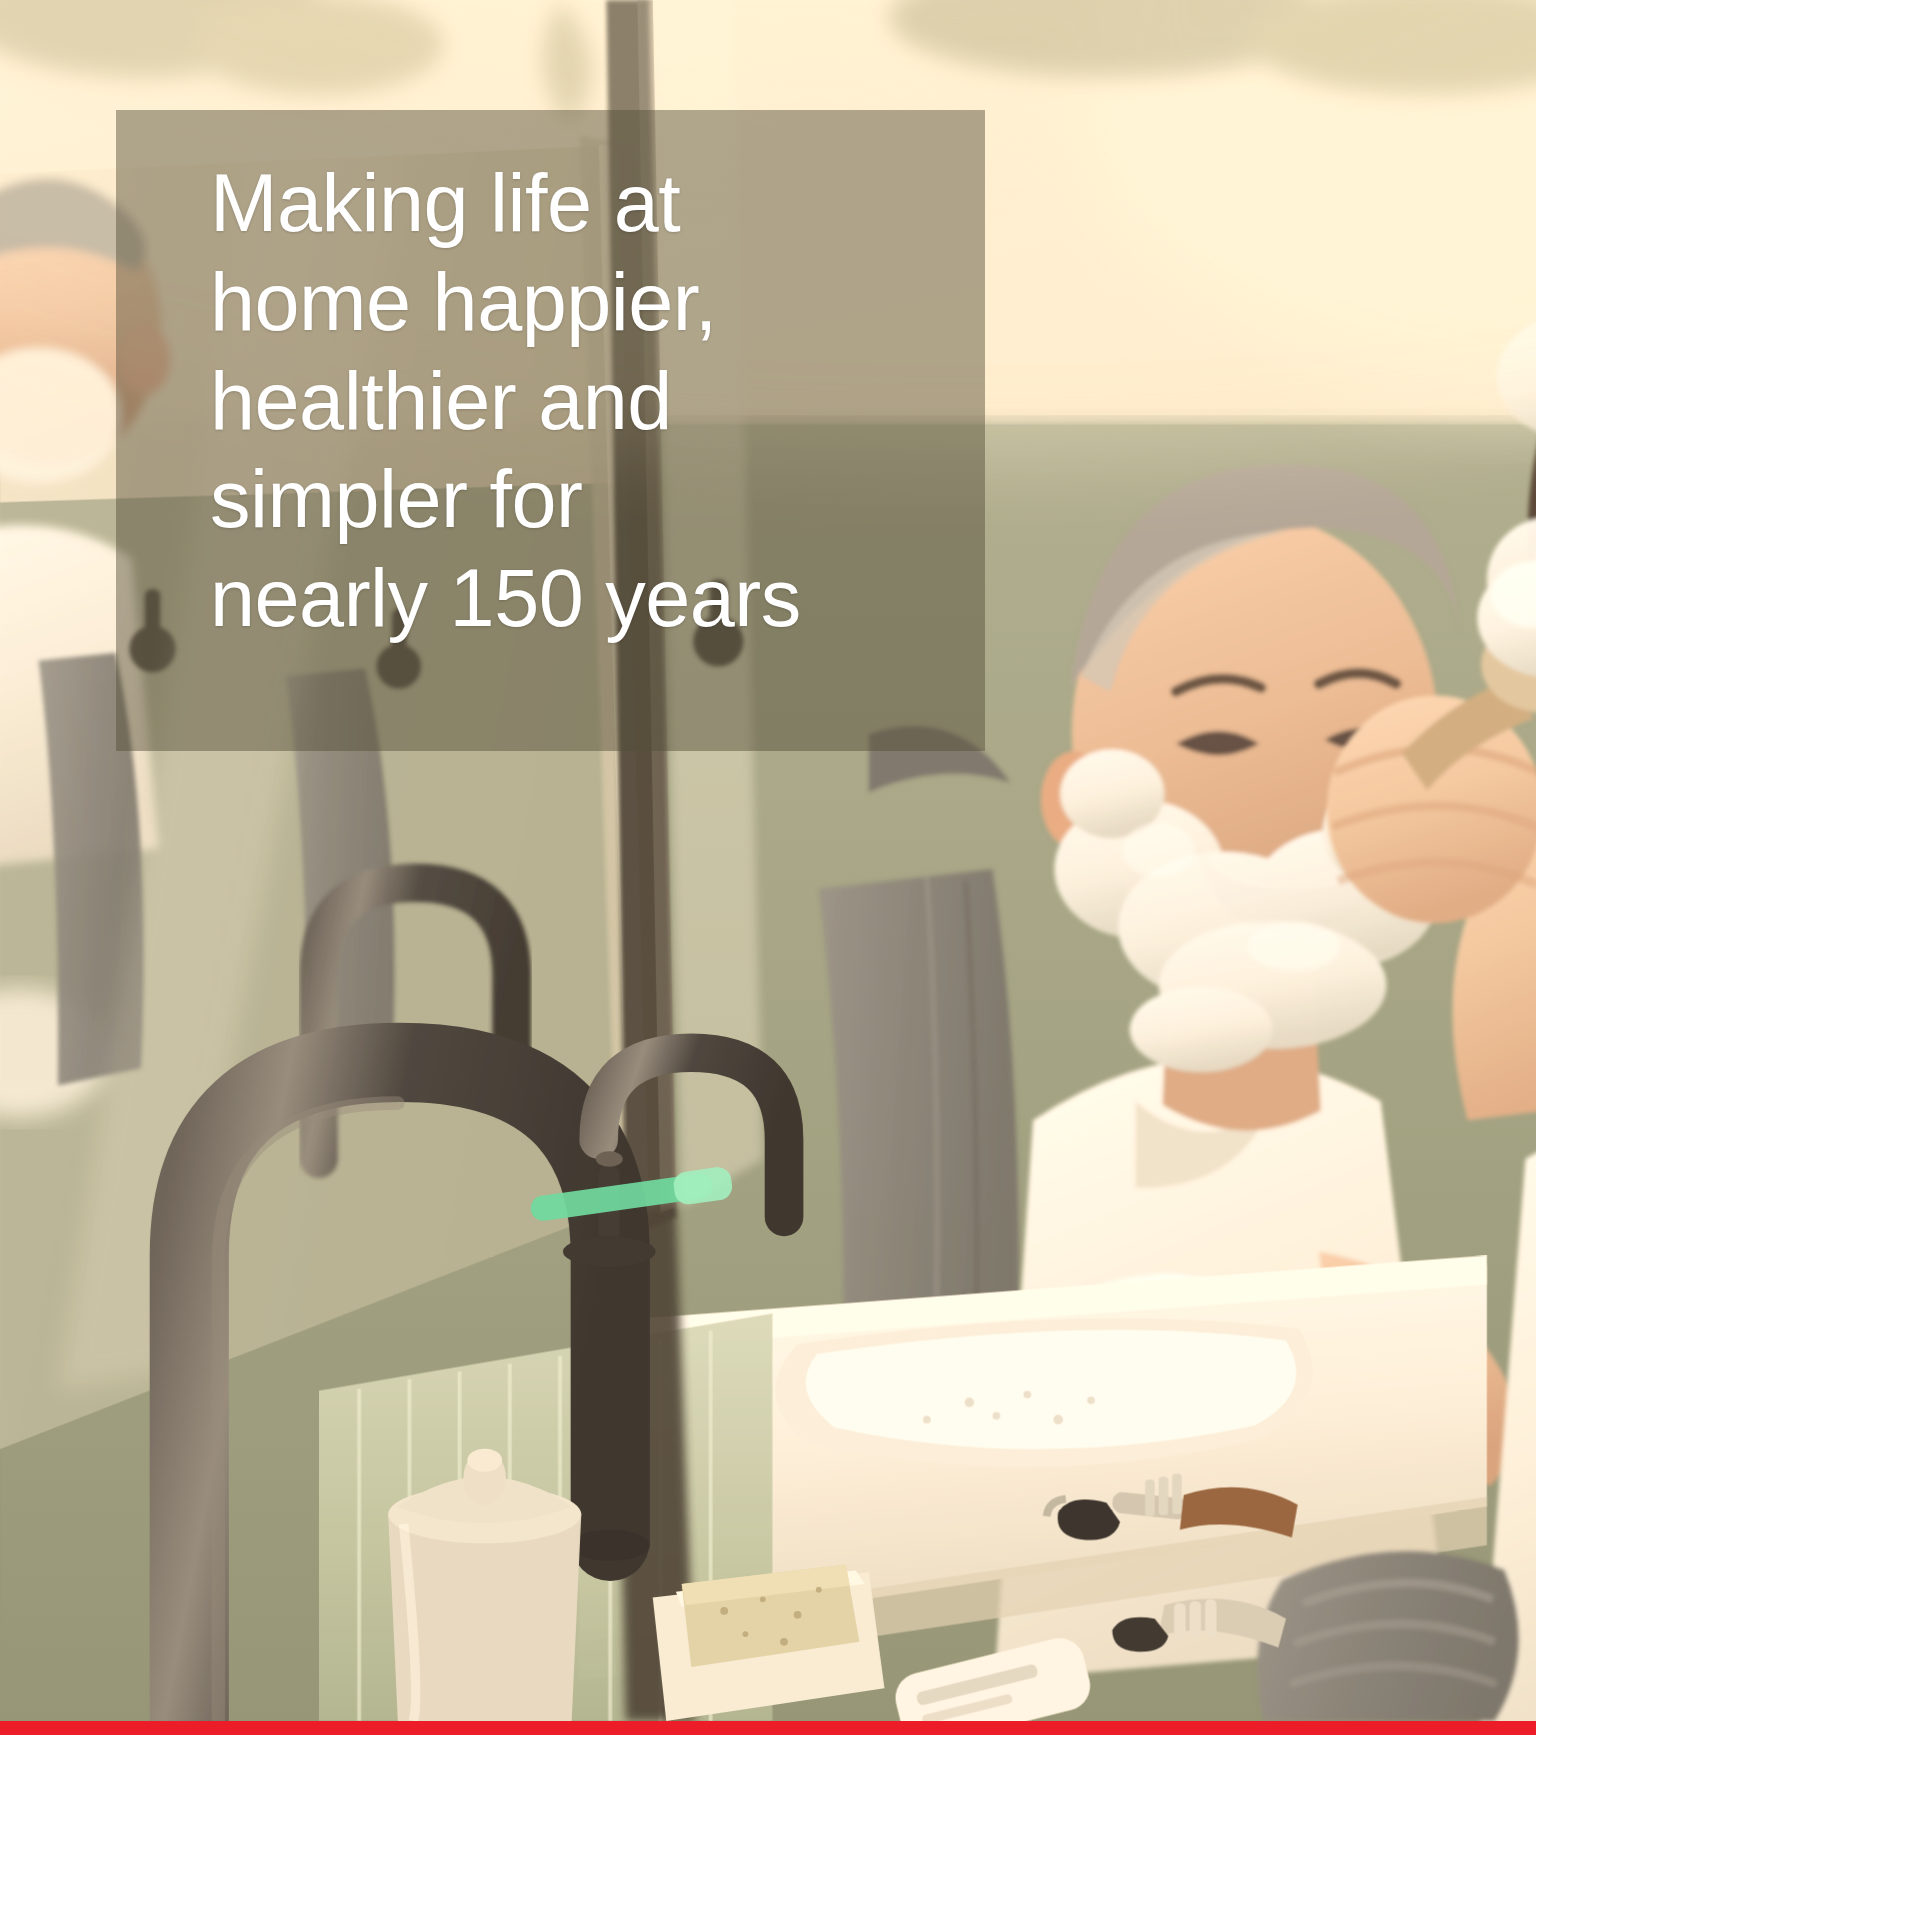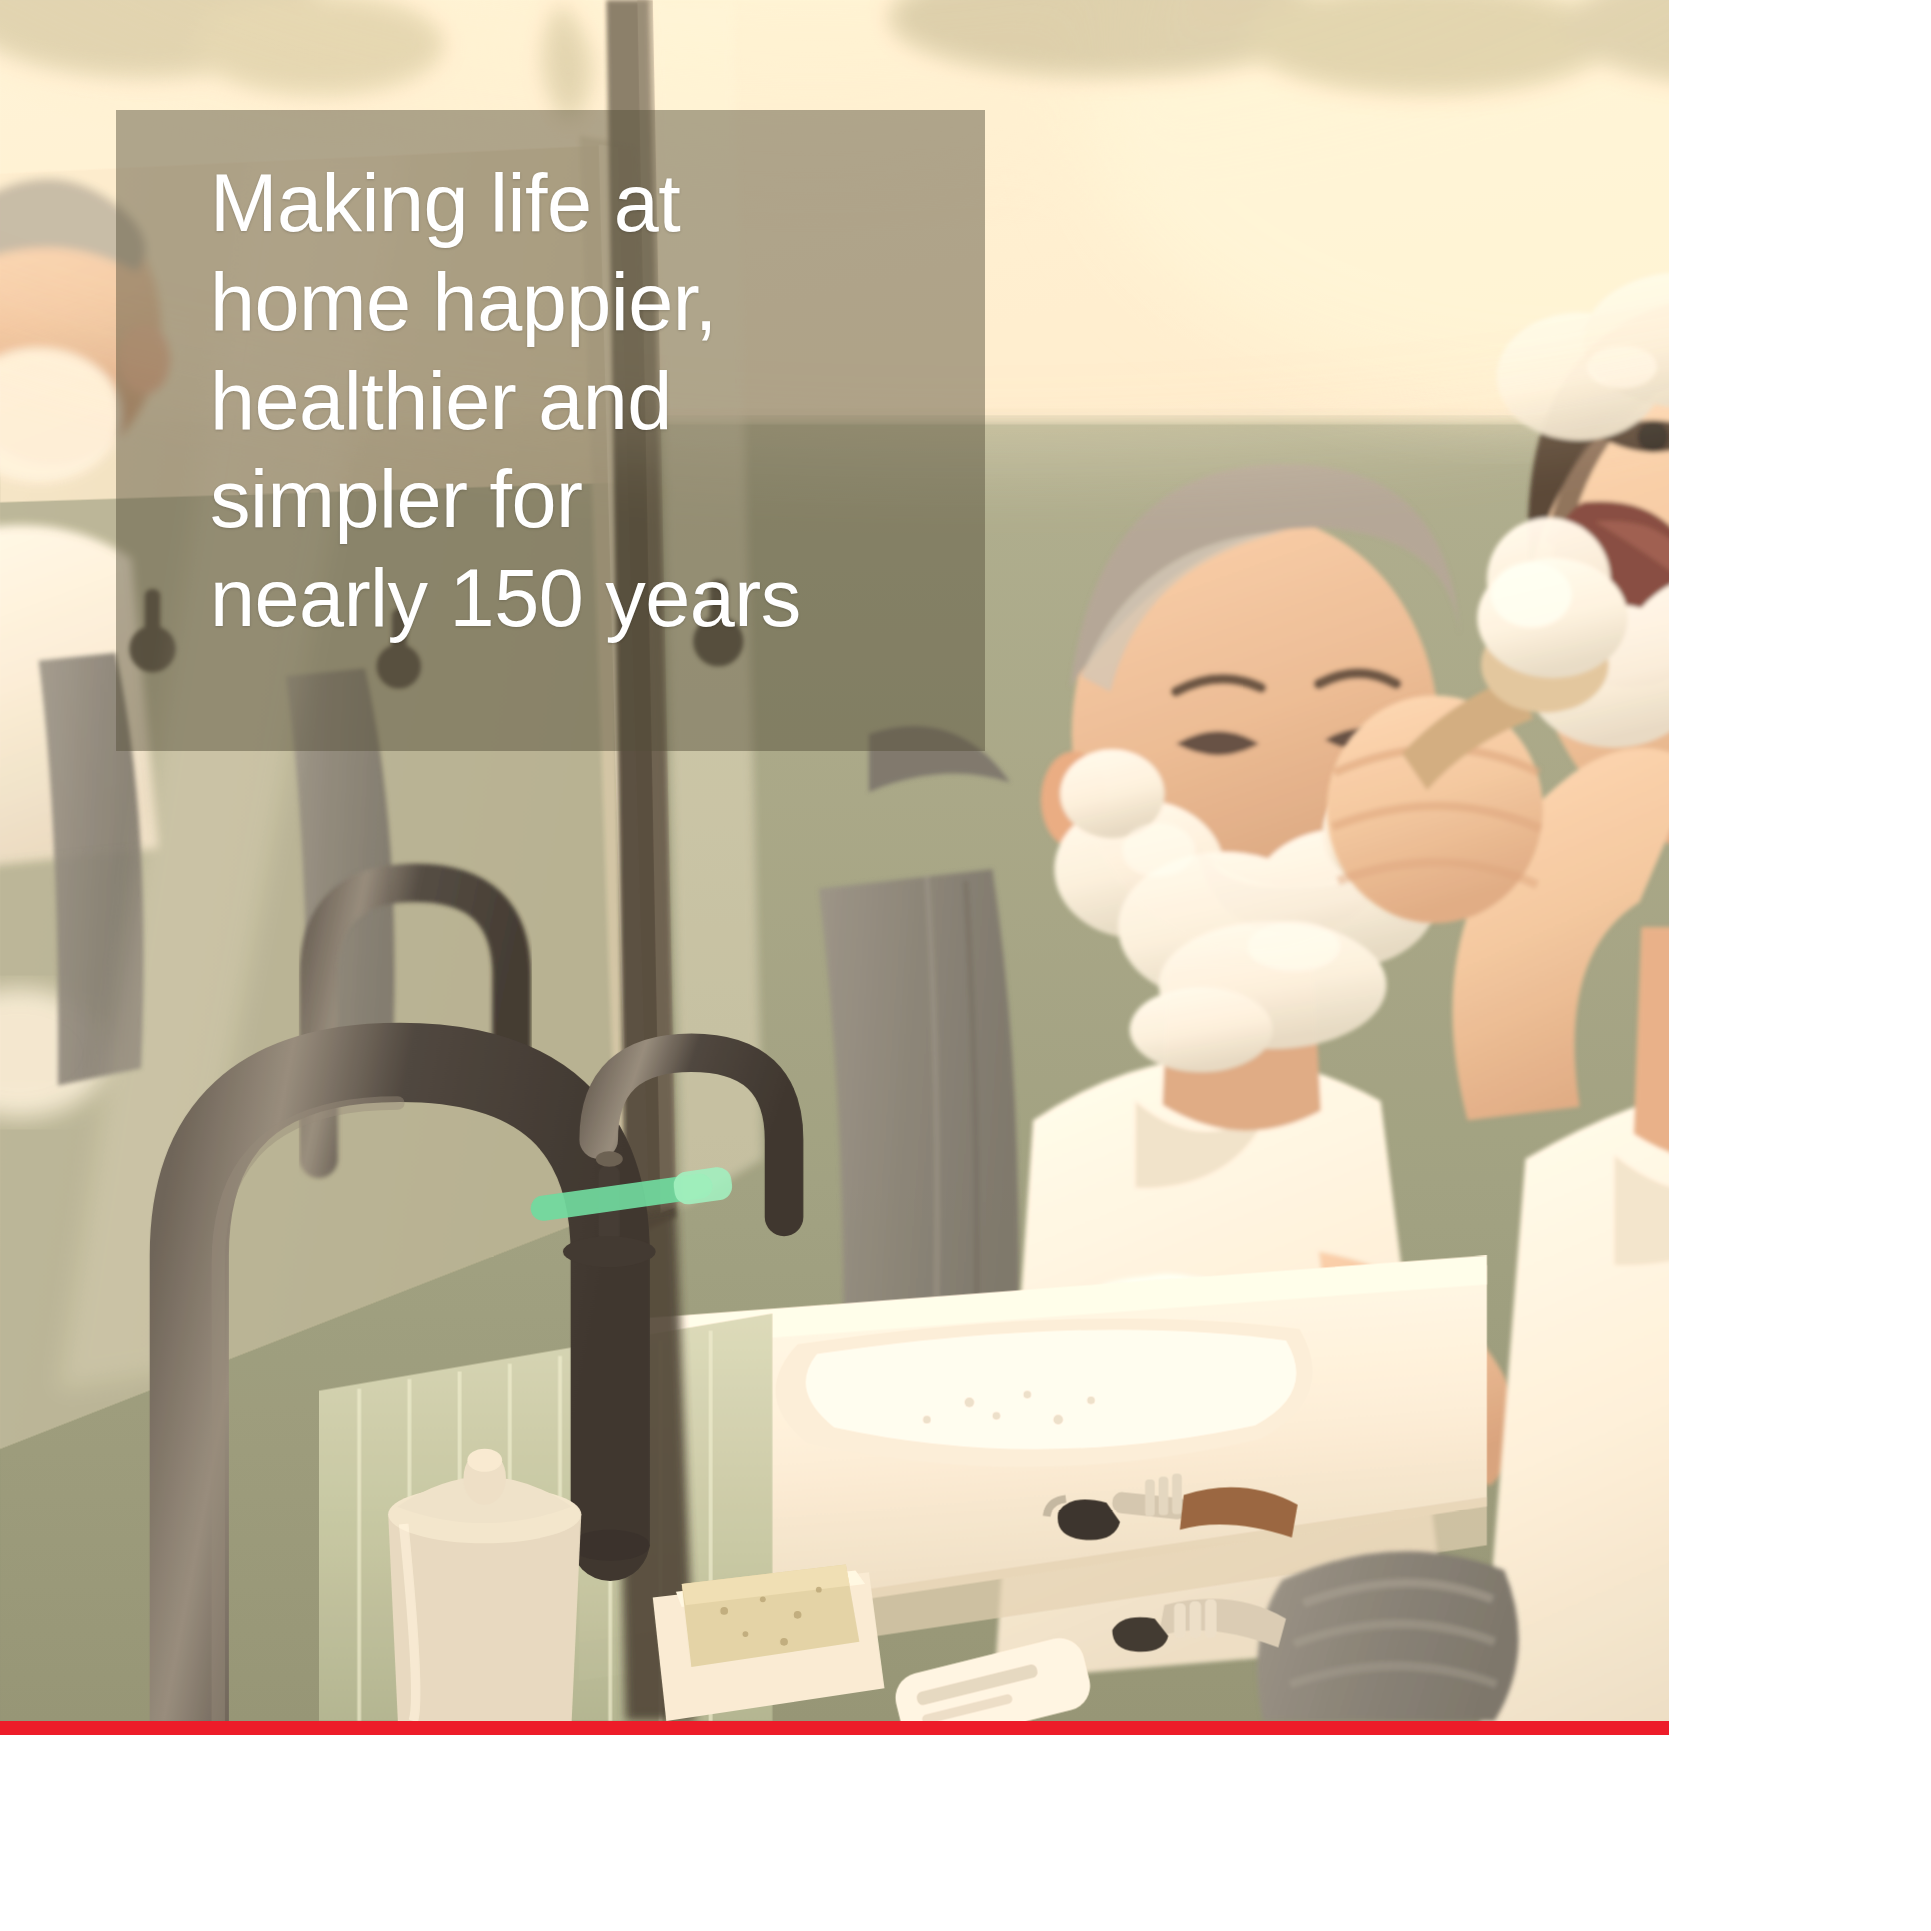--- a/index.html
+++ b/index.html
@@ -1,21 +1,21 @@
 <!DOCTYPE html>
 <html><head>
 <meta charset="utf-8">
 <title>American Standard Ad</title>
 <style>
   html,body{margin:0;padding:0;background:#ffffff;}
   body{font-family:"Liberation Sans", sans-serif;}
 
   #stage{
     position:relative;
-    width:1669px;height:1931px;
+    width:1536px;height:1931px;
     overflow:hidden;
     background:#ffffff;
   }
 
   
   #photo{
     position:absolute;left:0;top:0;width:1931px;height:1721px;
     overflow:hidden;
     background:#d8c9ab;
   }

